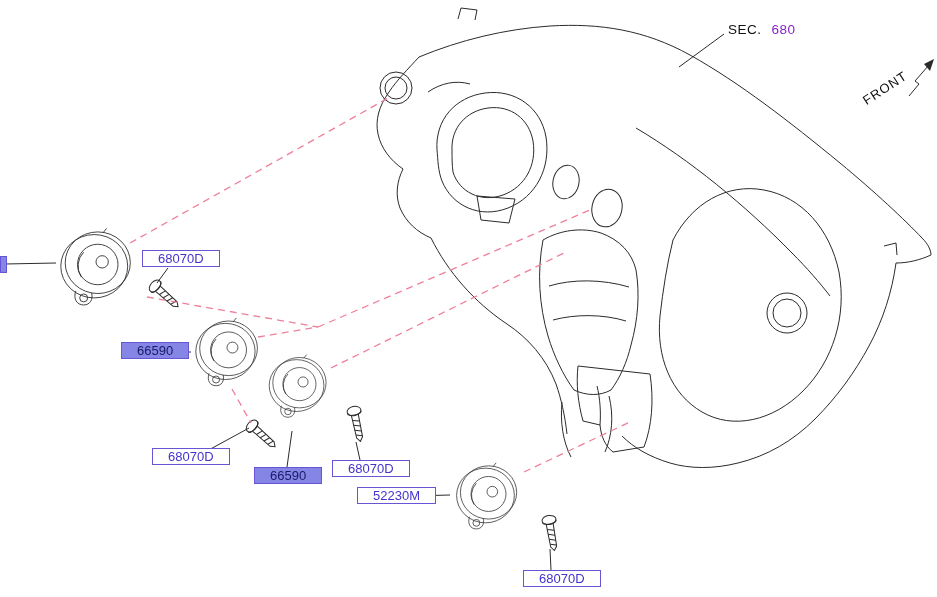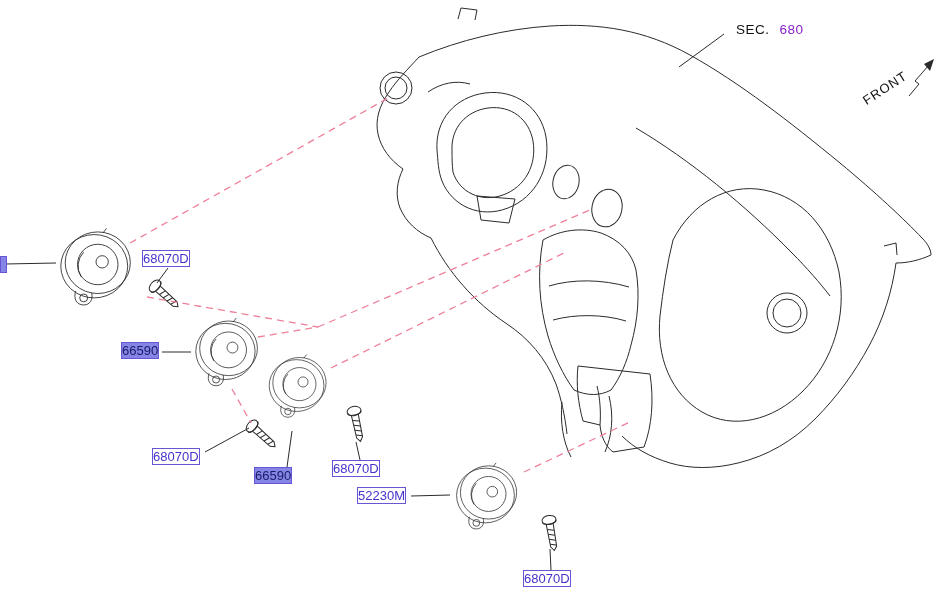--- a/index.html
+++ b/index.html
@@ -19,32 +19,32 @@
   svg.diagram { position:absolute; inset:0; }
   .ln { stroke: var(--line); fill:none; stroke-width:1; }
   .dashed { stroke: var(--dashed-line); fill:none; stroke-width:1.3; stroke-dasharray:7 5; }
   .fillhead { fill: var(--line); stroke:none; }
   .plabel {
     position:absolute;
     font-size:13px; line-height:15px;
     color:var(--label-text);
     border:1px solid var(--label-border);
     background:#ffffff;
-    padding:0 0;
+    padding:0 15px;
     white-space:nowrap;
     cursor:pointer;
   }
   .plabel.hl {
     background:var(--highlight-bg);
     color:var(--highlight-text);
   }
   .frag { width:7px; height:17px; padding:0; }
   .sec {
     position:absolute; left:728px; top:22px;
-    font-size:13.5px; color:#111; letter-spacing:.5px; white-space:nowrap;margin-left:8px;
+    font-size:13.5px; color:#111; letter-spacing:.5px; white-space:nowrap;
   }
   .sec .secnum { color:var(--sec-number); margin-left:10px; }
   .front {
     position:absolute; left:864px; top:94px;
     font-size:13px; color:#111; letter-spacing:1px;
     transform:rotate(-33deg); transform-origin:left center;
     white-space:nowrap;
   }
 </style>
 </head>

